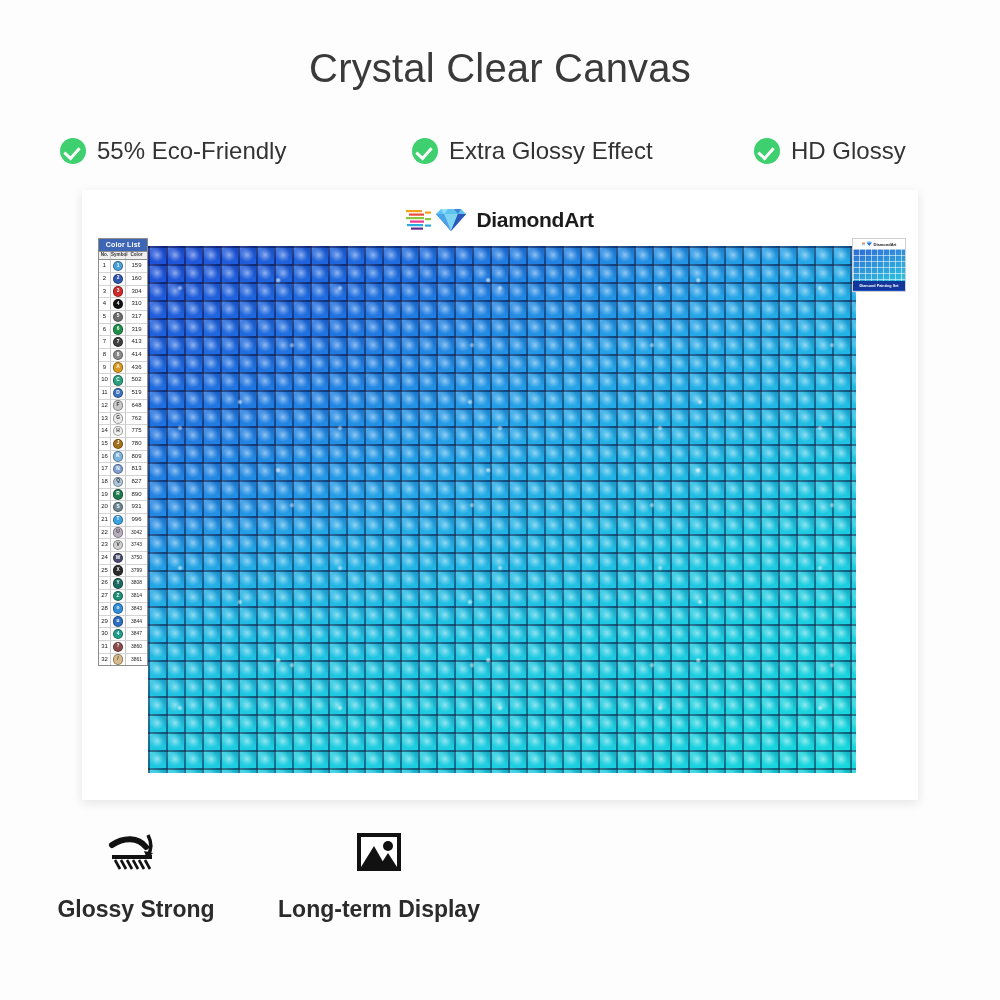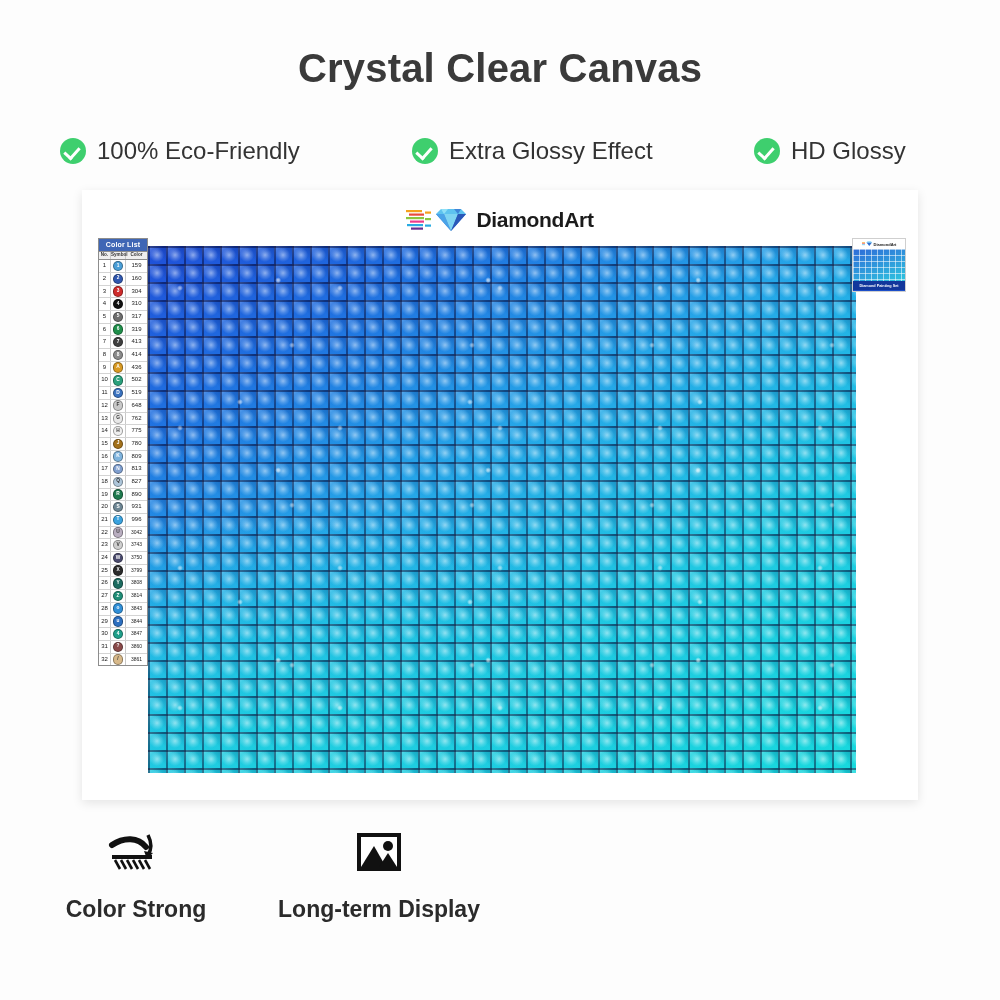--- a/index.html
+++ b/index.html
@@ -9,21 +9,21 @@
     font-family:"Liberation Sans", sans-serif;
     overflow:hidden;
     position:relative;
   }
   .page{width:1000px;height:1000px;position:relative;}
 
   
   .title{
     position:absolute;left:0;top:46px;width:1000px;
     text-align:center;
-    font-size:40px;font-weight:bold;color:#3a3a3a;
+    font-size:40px;font-weight:normal;color:#3a3a3a;
     letter-spacing:0.2px;
   }
 
   
   .features{
     position:absolute;left:60px;top:131px;width:890px;height:40px;
     display:flex;align-items:center;
   }
   .feat{display:flex;align-items:center;}
   .feat.f0{width:352px;}
@@ -175,21 +175,21 @@
 </head>
 <body>
 
 <div class="page">
 
   <div class="title">Crystal Clear Canvas</div>
 
   <div class="features">
     <div class="feat f0">
       <span class="check"></span>
-      <span class="feat-label">100% Eco-Friendly</span>
+      <span class="feat-label">55% Eco-Friendly</span>
     </div>
     <div class="feat f1">
       <span class="check"></span>
       <span class="feat-label">Extra Glossy Effect</span>
     </div>
     <div class="feat f2">
       <span class="check"></span>
       <span class="feat-label">HD Glossy</span>
     </div>
   </div>
@@ -490,21 +490,21 @@
           <g stroke="#111" stroke-width="2.6">
             <line x1="7" y1="31" x2="12" y2="40"></line>
             <line x1="13" y1="31" x2="18" y2="40"></line>
             <line x1="19" y1="31" x2="24" y2="40"></line>
             <line x1="25" y1="31" x2="30" y2="40"></line>
             <line x1="31" y1="31" x2="36" y2="40"></line>
             <line x1="37" y1="31" x2="42" y2="40"></line>
           </g>
         </svg>
       </div>
-      <div class="blabel">Color Strong</div>
+      <div class="blabel">Glossy Strong</div>
     </div>
 
     <div class="bitem b3">
       <div class="bicon">
         <svg width="48" height="46" viewBox="0 0 48 46">
           <rect x="2" y="4" width="44" height="38" fill="#111"></rect>
           <rect x="6" y="8" width="36" height="30" fill="#fff"></rect>
           <circle cx="33" cy="17" r="5" fill="#111"></circle>
           <polygon points="6,38 19,17 31,38" fill="#111"></polygon>
           <polygon points="24,38 33,24 42,38" fill="#111"></polygon>

